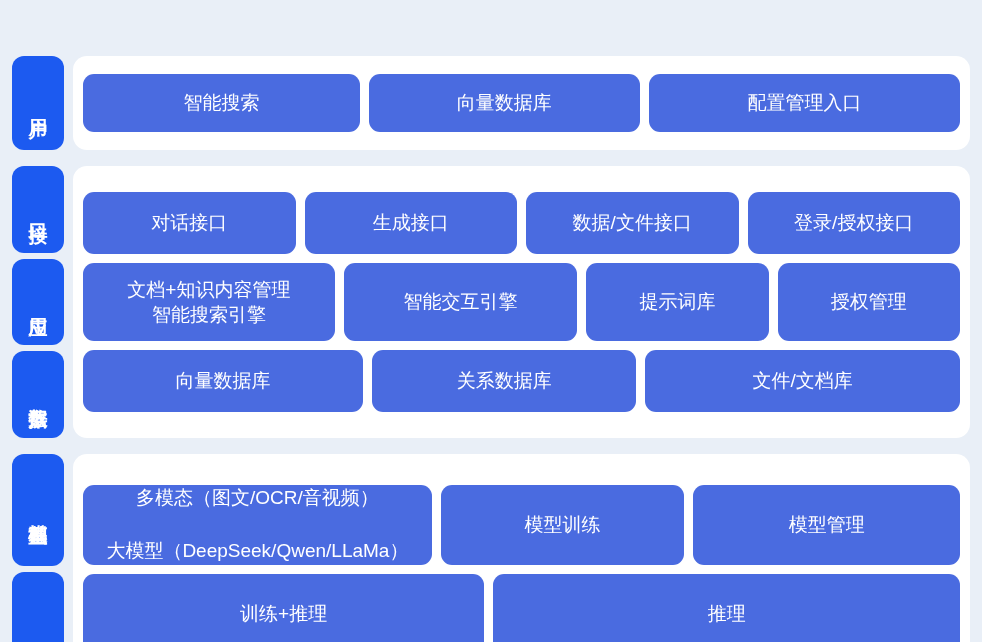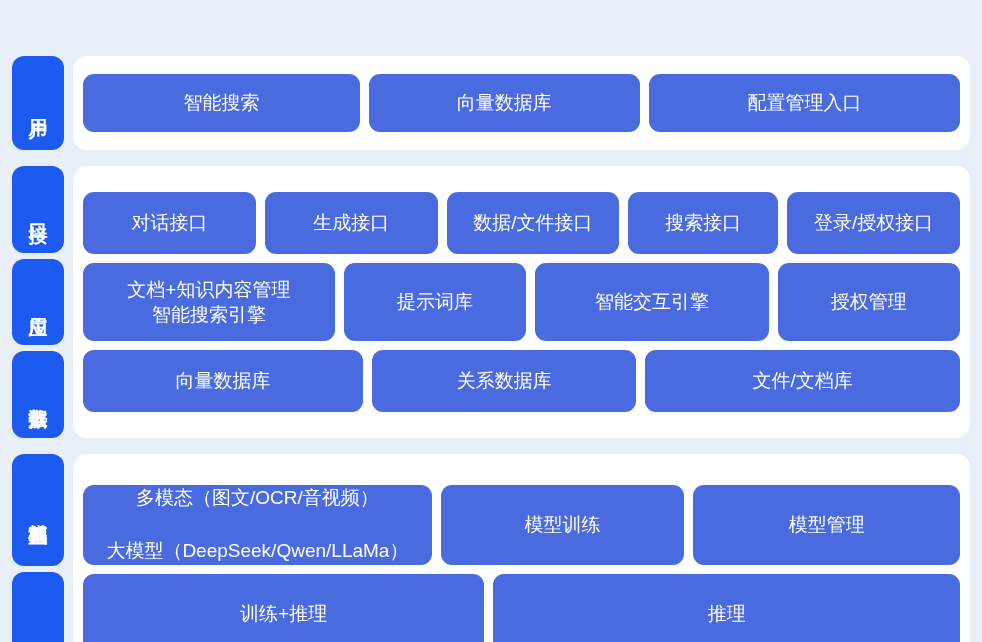--- a/index.html
+++ b/index.html
@@ -151,38 +151,35 @@
       <div class="row">
         <div class="box" style="flex:178">
           <span>对话接口</span>
         </div>
         <div class="box" style="flex:178">
           <span>生成接口</span>
         </div>
         <div class="box" style="flex:178">
           <span>数据/文件接口</span>
         </div>
-        <div class="box" style="flex:152">
-          <span>搜索接口</span>
-        </div>
         <div class="box" style="flex:178">
           <span>登录/授权接口</span>
         </div>
       </div>
 
       <div class="row app-row">
         <div class="box" style="flex:258">
           <span>文档+知识内容管理</span>
           <span class="line2">智能搜索引擎</span>
         </div>
+        <div class="box" style="flex:238">
+          <span>智能交互引擎</span>
+        </div>
         <div class="box" style="flex:182">
           <span>提示词库</span>
-        </div>
-        <div class="box" style="flex:238">
-          <span>智能交互引擎</span>
         </div>
         <div class="box" style="flex:182">
           <span>授权管理</span>
         </div>
       </div>
 
       <div class="row">
         <div class="box" style="flex:274">
           <span>向量数据库</span>
         </div>

